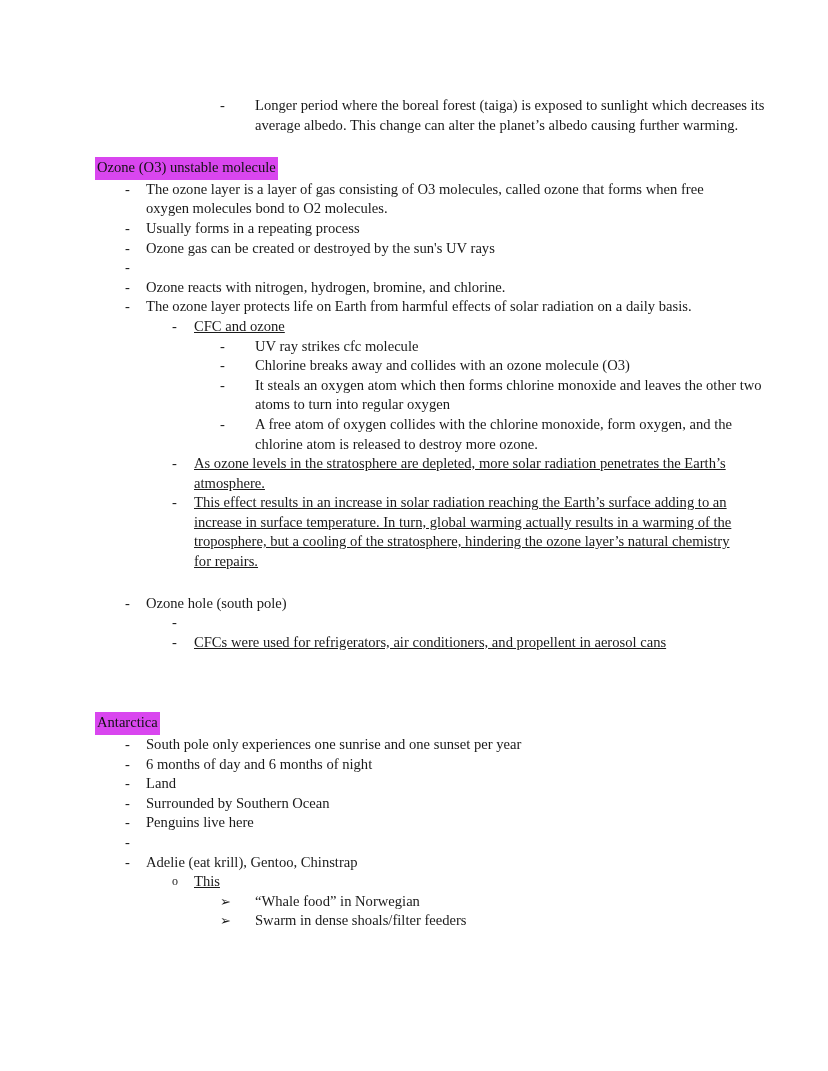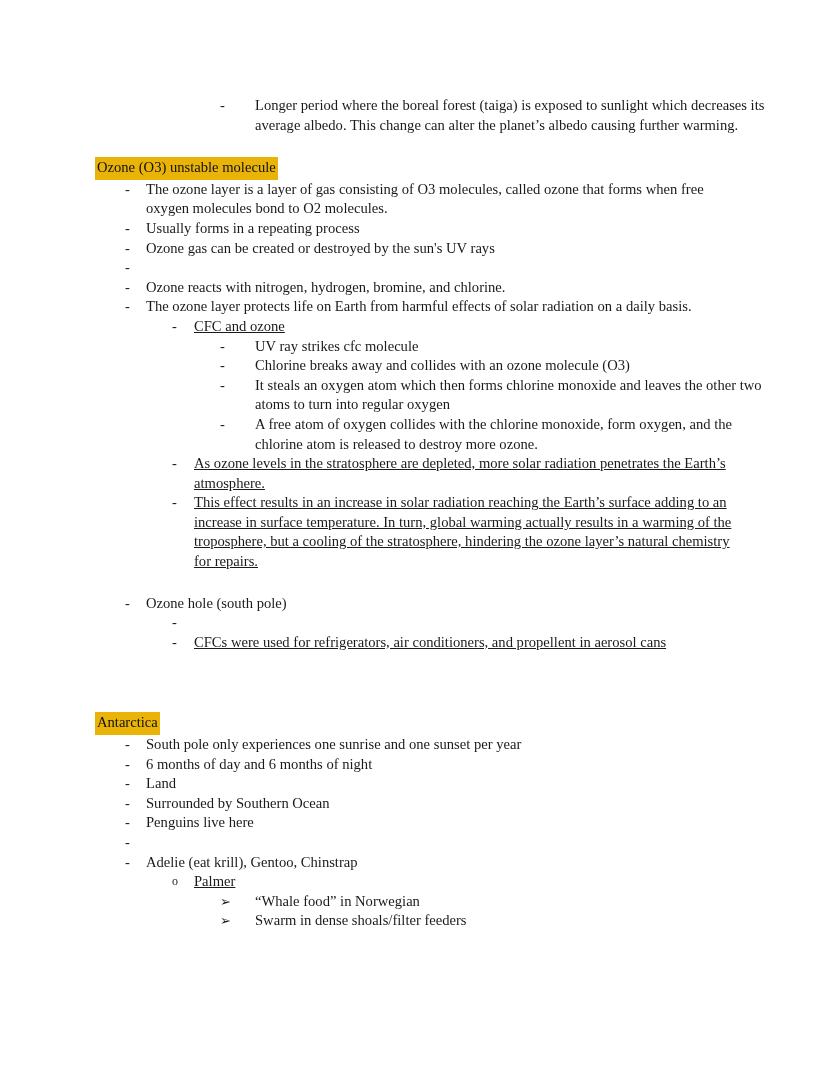--- a/index.html
+++ b/index.html
@@ -60,21 +60,21 @@
 
   .lvl2 .bullet.circ { font-size: 12px; }
   .lvl3 .bullet.arrow { font-size: 13px; }
 
   
   .heading {
     display: inline-block;
     margin-left: 95px;
     font-size: 14.6px;
     line-height: 19.6px;
-    background: #eab308;
+    background: #d946ef;
     padding: 1px 2px 2px 2px;
     color: #111111;
   }
   .heading-wrap { margin: 0; }
   .gap-md { height: 22px; }
   .gap-xl { height: 60px; }
 
   b { font-weight: bold; }
   u { text-decoration: underline; }
 </style>
@@ -176,21 +176,21 @@
       </div>
       <div class="row lvl1">
         <span class="bullet">-</span>
       </div>
       <div class="row lvl1">
         <span class="bullet">-</span>
         <span class="txt">Adelie (eat krill), Gentoo, Chinstrap</span>
       </div>
       <div class="row lvl2">
         <span class="bullet circ">o</span>
-        <span class="txt">Palmer</span>
+        <span class="txt">This</span>
       </div>
       <div class="row lvl3">
         <span class="bullet arrow">➢</span>
         <span class="txt">“Whale food” in Norwegian</span>
       </div>
       <div class="row lvl3">
         <span class="bullet arrow">➢</span>
         <span class="txt">Swarm in dense shoals/filter feeders</span>
       </div>
     </div>

